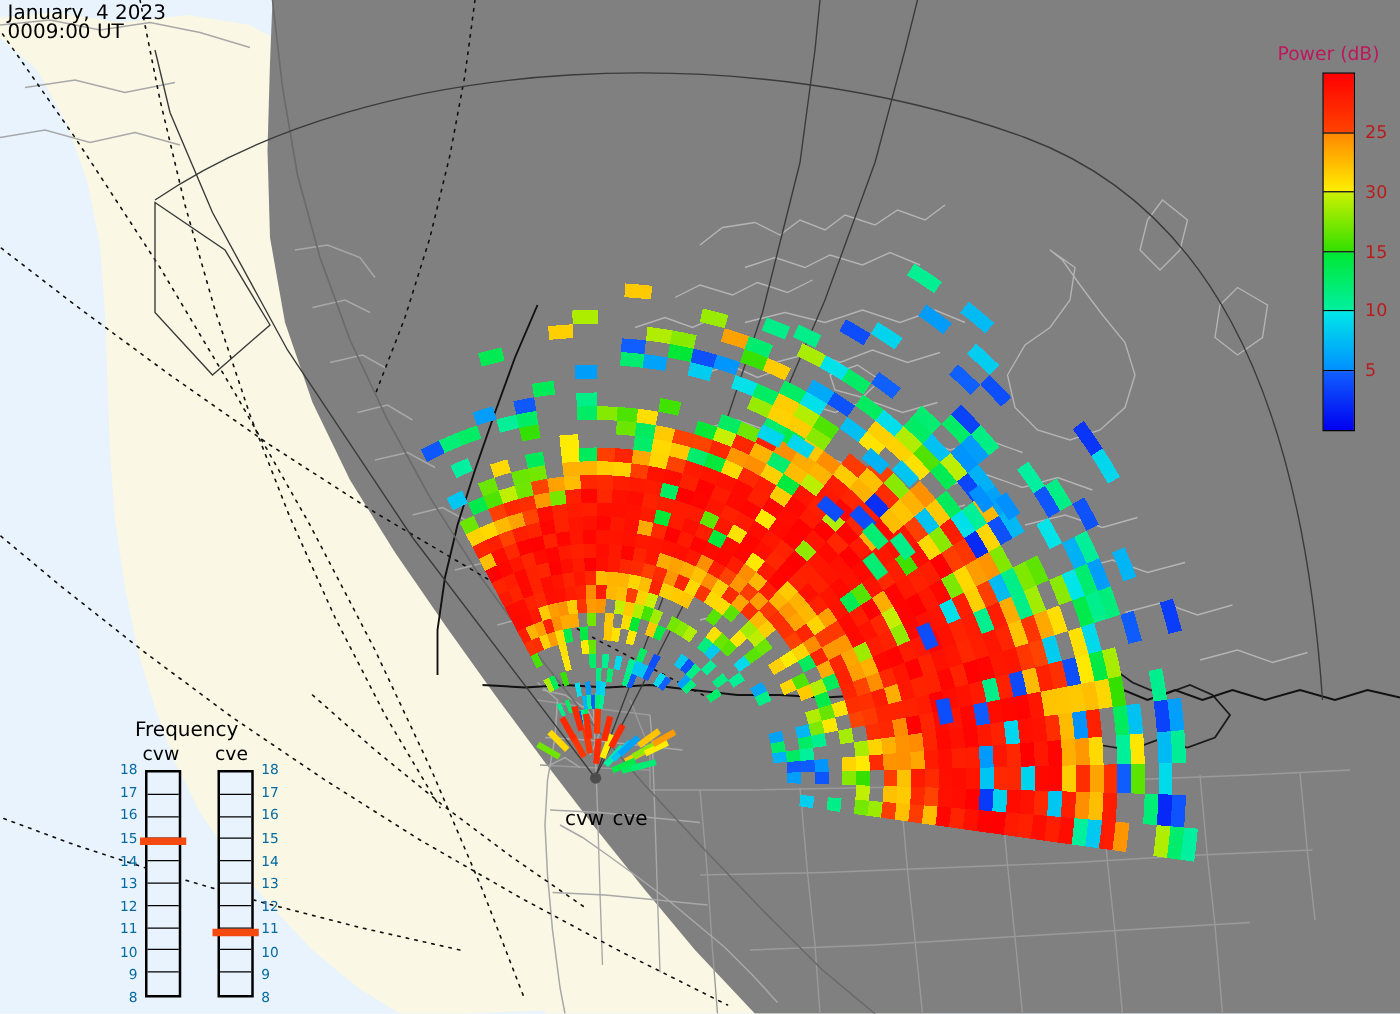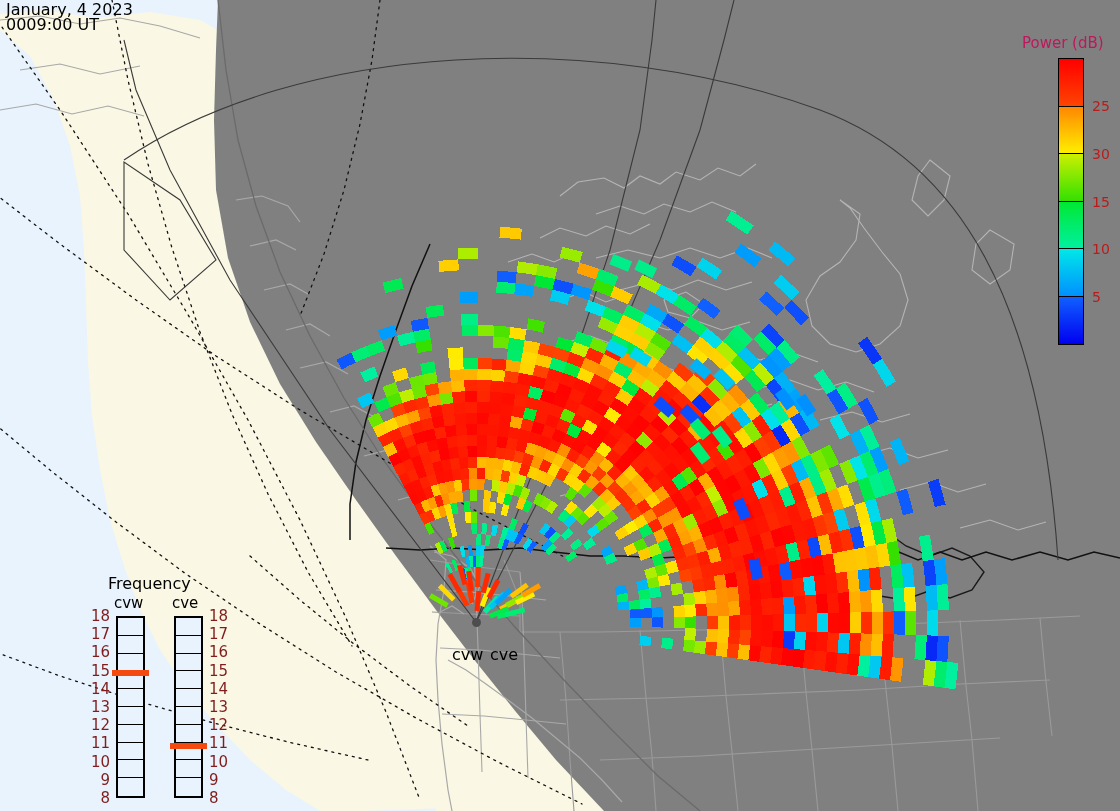--- a/index.html
+++ b/index.html
@@ -19,21 +19,21 @@
   .cbtick{position:absolute;left:78px;font-size:14px;color:#b91c1c;transform:translateY(-50%);white-space:nowrap;}
 
   
   #freqwrap{position:absolute;left:78px;top:574px;width:170px;height:240px;}
   #freqtitle{position:absolute;left:30px;top:0px;font-size:16px;color:#000;white-space:nowrap;}
   .fqname{position:absolute;top:20px;font-size:15px;color:#000;white-space:nowrap;}
   .fqbox{position:absolute;top:42px;width:29px;height:182px;border:2px solid #000;box-sizing:border-box;background:#e8f3fd;}
   .fqcell{width:100%;height:10%;box-sizing:border-box;border-bottom:1px solid #000;}
   .fqcell:last-child{border-bottom:none;}
   .fqmark{position:absolute;height:6px;background:#f44a10;}
-  .fqlab{position:absolute;font-size:15px;color:#7f1d1d;transform:translateY(-50%);white-space:nowrap;}
+  .fqlab{position:absolute;font-size:11px;color:#0369a1;transform:translateY(-50%);white-space:nowrap;}
   .fqlabL{text-align:right;width:22px;}
   .fqlabR{text-align:left;width:22px;}
 
   
   .stnlab{position:absolute;font-size:16px;color:#000;white-space:nowrap;}
   .stndot{position:absolute;width:9px;height:9px;border-radius:50%;background:#4d4d4d;}
 </style>
 </head>
 <body>
 

